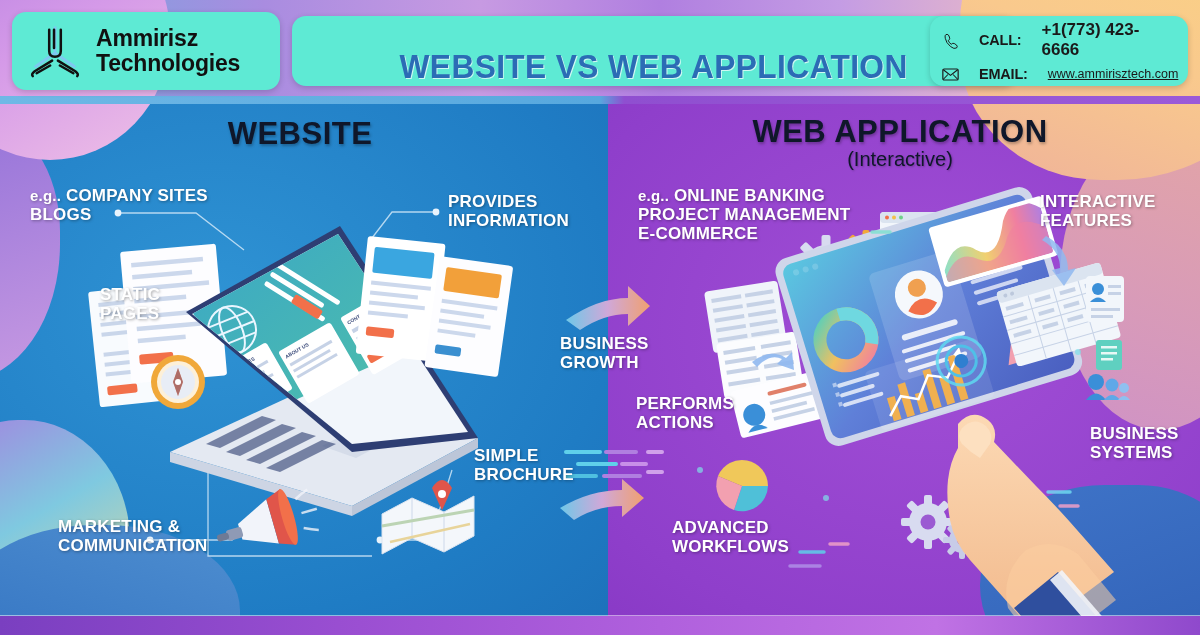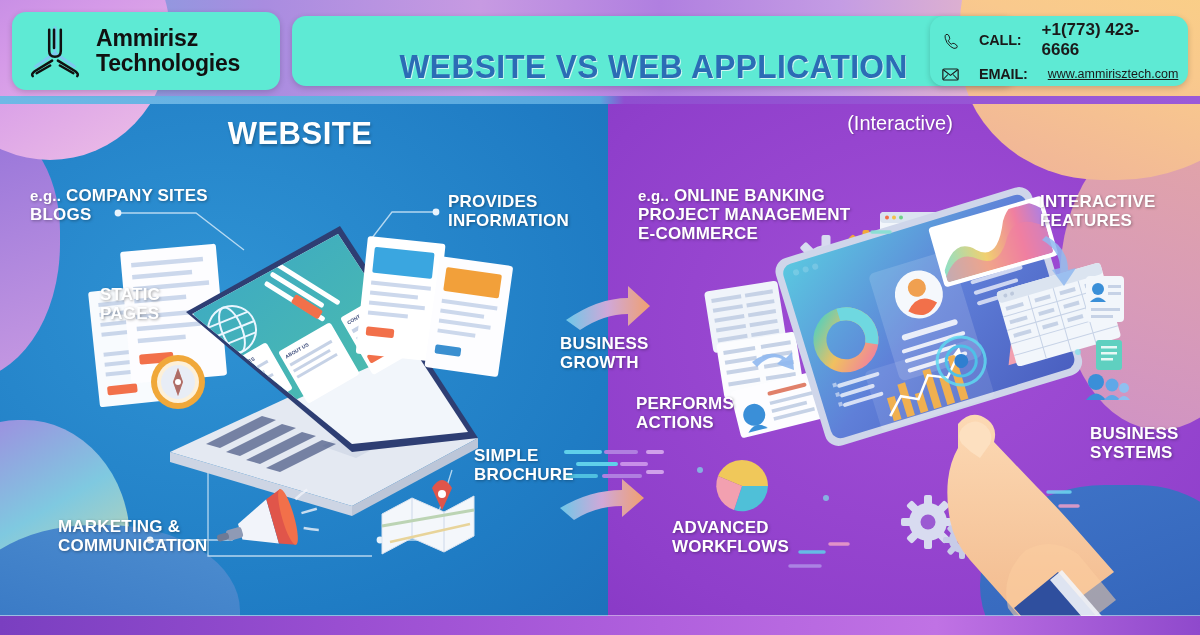--- a/index.html
+++ b/index.html
@@ -104,21 +104,21 @@
     left: 930px; top: 16px; width: 258px; height: 70px;
     padding: 9px 12px; display: flex; flex-direction: column; justify-content: center; gap: 6px;
   }
   .contact-row { display: flex; align-items: center; gap: 20px; }
   .contact-ico { width: 17px; height: 15px; flex: 0 0 17px; }
   .contact-key { font-size: 14.5px; font-weight: bold; color: #1a1a1a; letter-spacing: -.2px; }
   .contact-val { font-size: 17px; color: #1a1a1a; font-weight: bold; }
   #email-val { font-weight: normal; font-size: 12.5px; text-decoration: underline; }
 
   
-  .sec-head { position: absolute; text-align: center; color: #ffffff; }
+  .sec-head { position: absolute; text-align: center; color: #0f172a; }
   .sec-title {
     font-size: 31px; font-weight: bold; letter-spacing: .5px;
     text-shadow: 1px 2px 3px rgba(0,0,0,.28);
   }
   .sec-sub { font-size: 20px; text-shadow: 1px 1px 2px rgba(0,0,0,.25); margin-top: -2px; }
   #head-left { left: 150px; top: 116px; width: 300px; }
   #head-right { left: 740px; top: 114px; width: 320px; }
 
   
   .lbl {
@@ -712,20 +712,21 @@
       </svg>
       <span class="contact-key">EMAIL:</span>
       <span class="contact-val" id="email-val">www.ammirisztech.com</span>
     </div>
   </div>
 
   <div class="sec-head" id="head-left">
     <div class="sec-title">WEBSITE</div>
   </div>
   <div class="sec-head" id="head-right">
+    <div class="sec-title">WEB APPLICATION</div>
     <div class="sec-sub">(Interactive)</div>
   </div>
 
   <div class="lbl" id="lbl-eg-left"><span class="eg">e.g..</span><span> COMPANY SITES
 BLOGS</span></div>
 
   <div class="lbl" id="lbl-static">STATIC
 PAGES</div>
   <div class="lbl" id="lbl-marketing">MARKETING &amp;
 COMMUNICATION</div>

